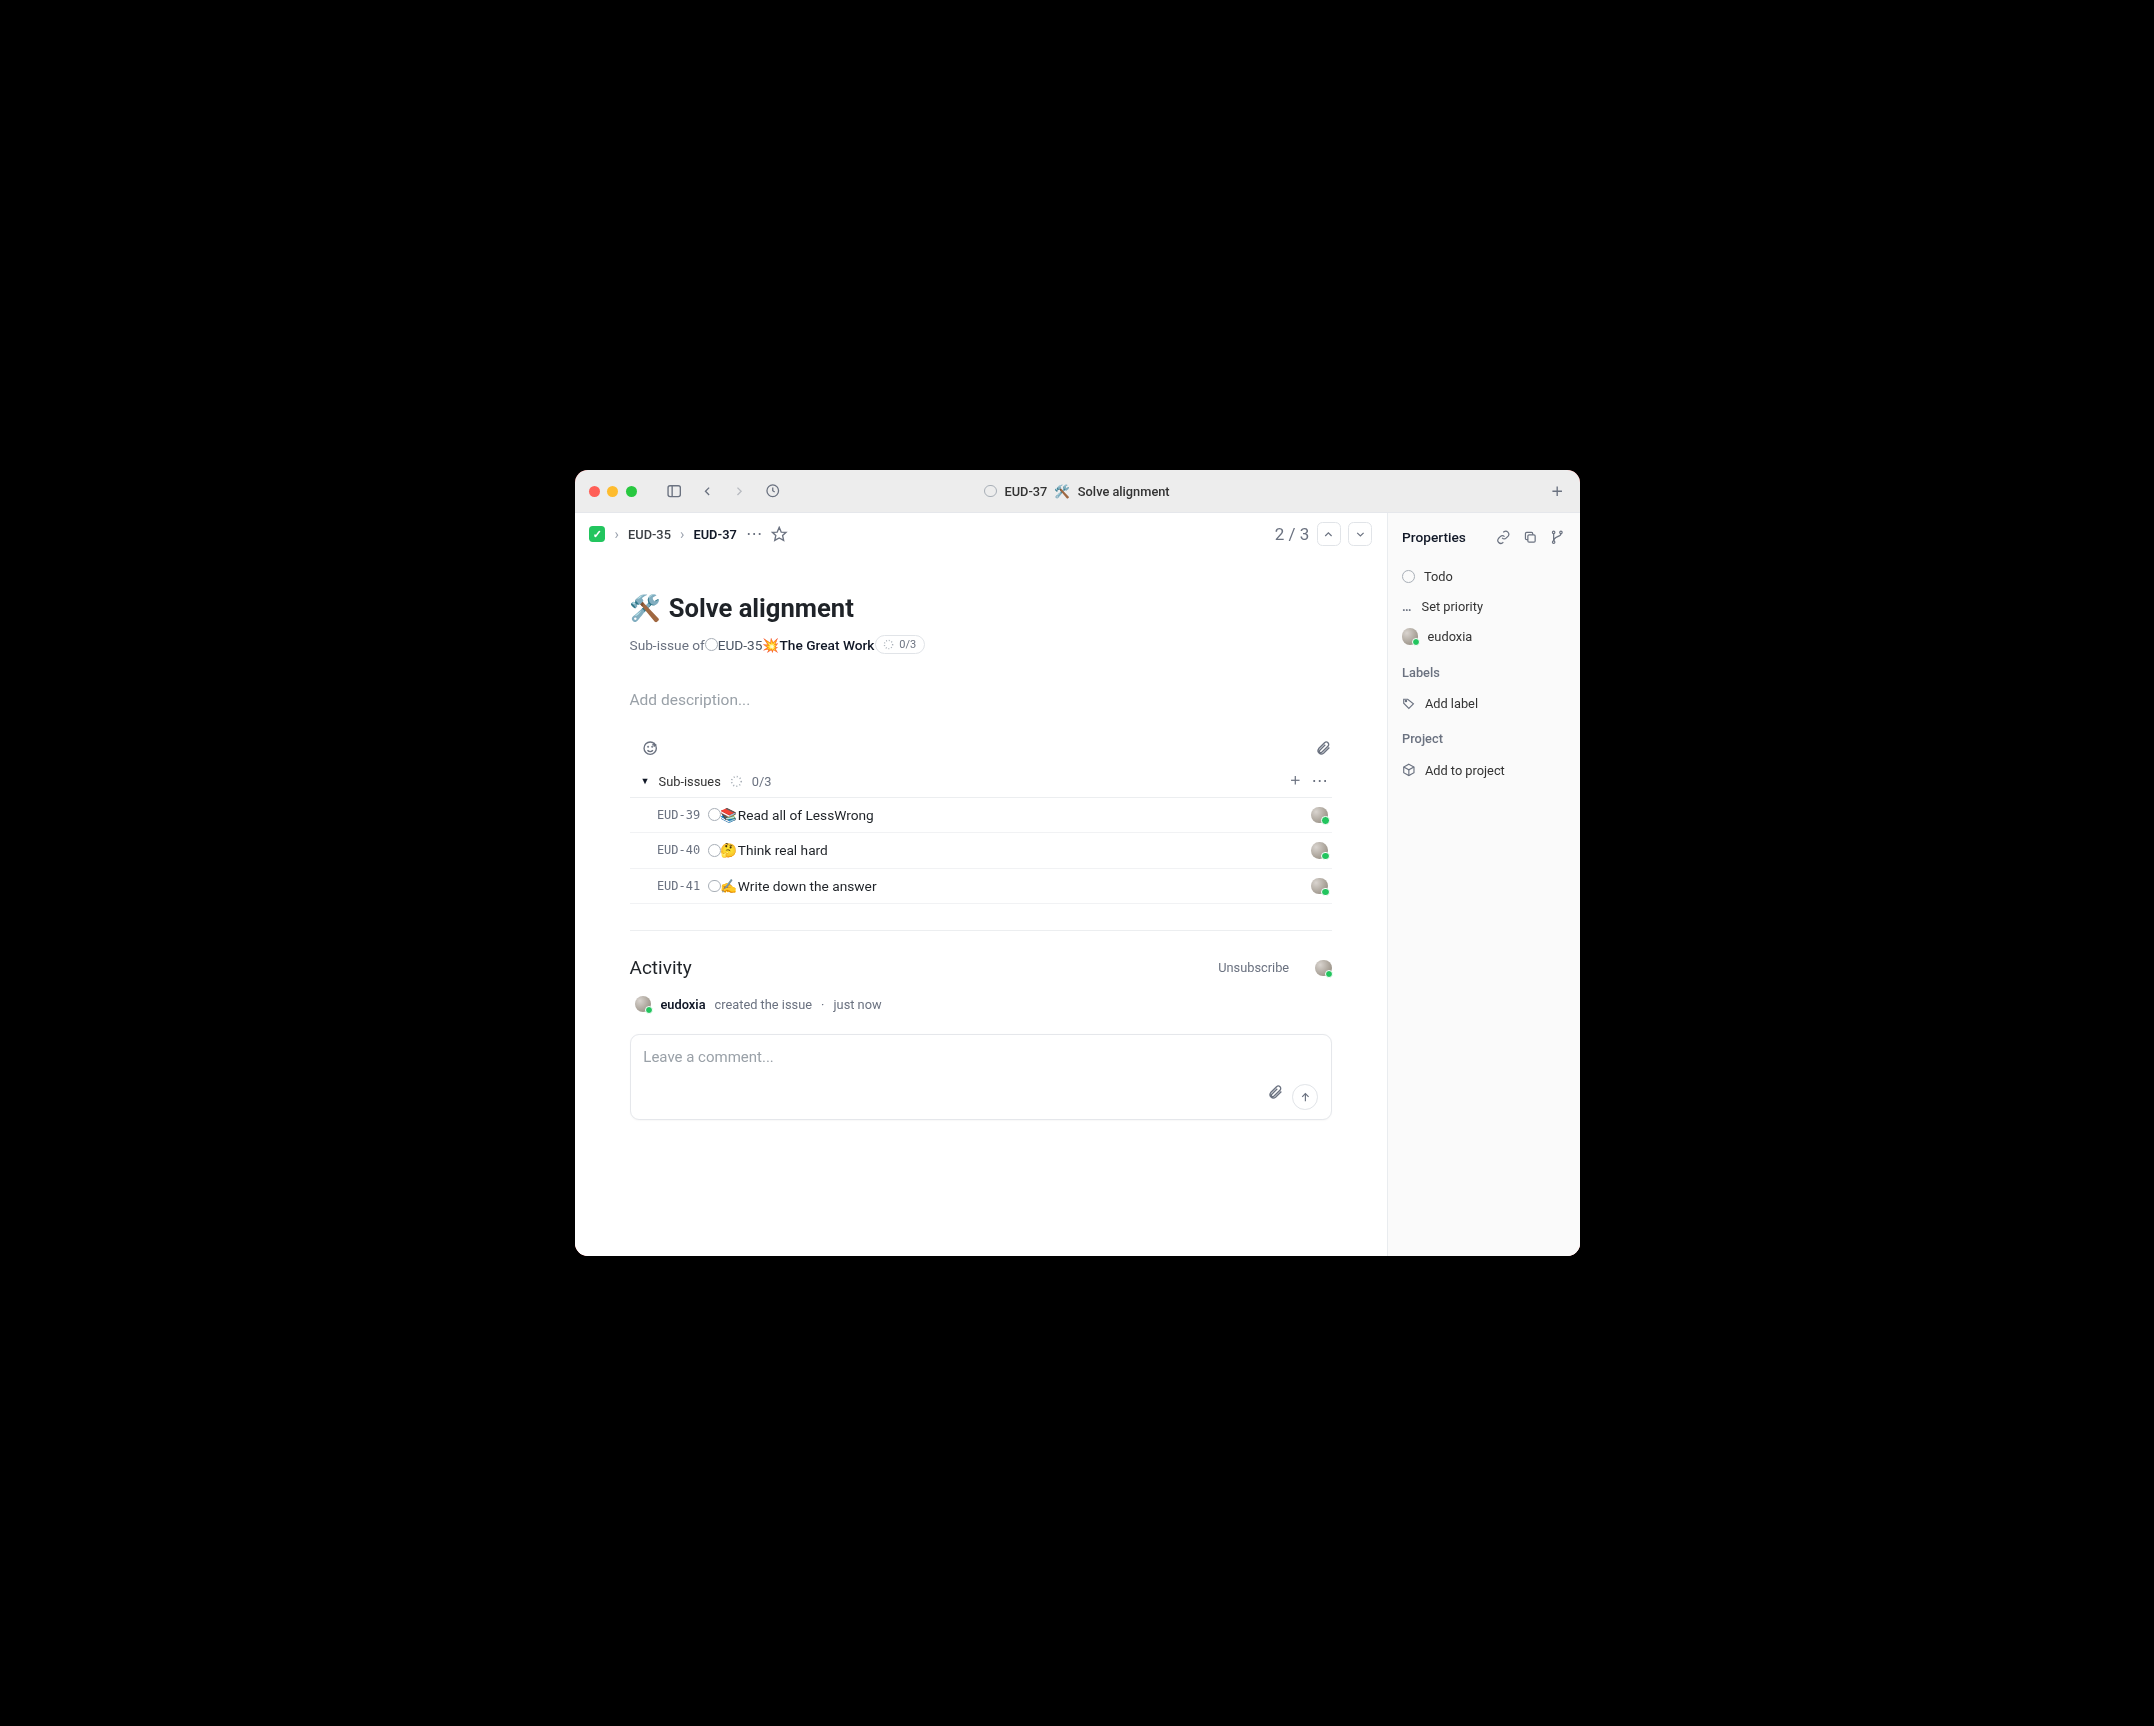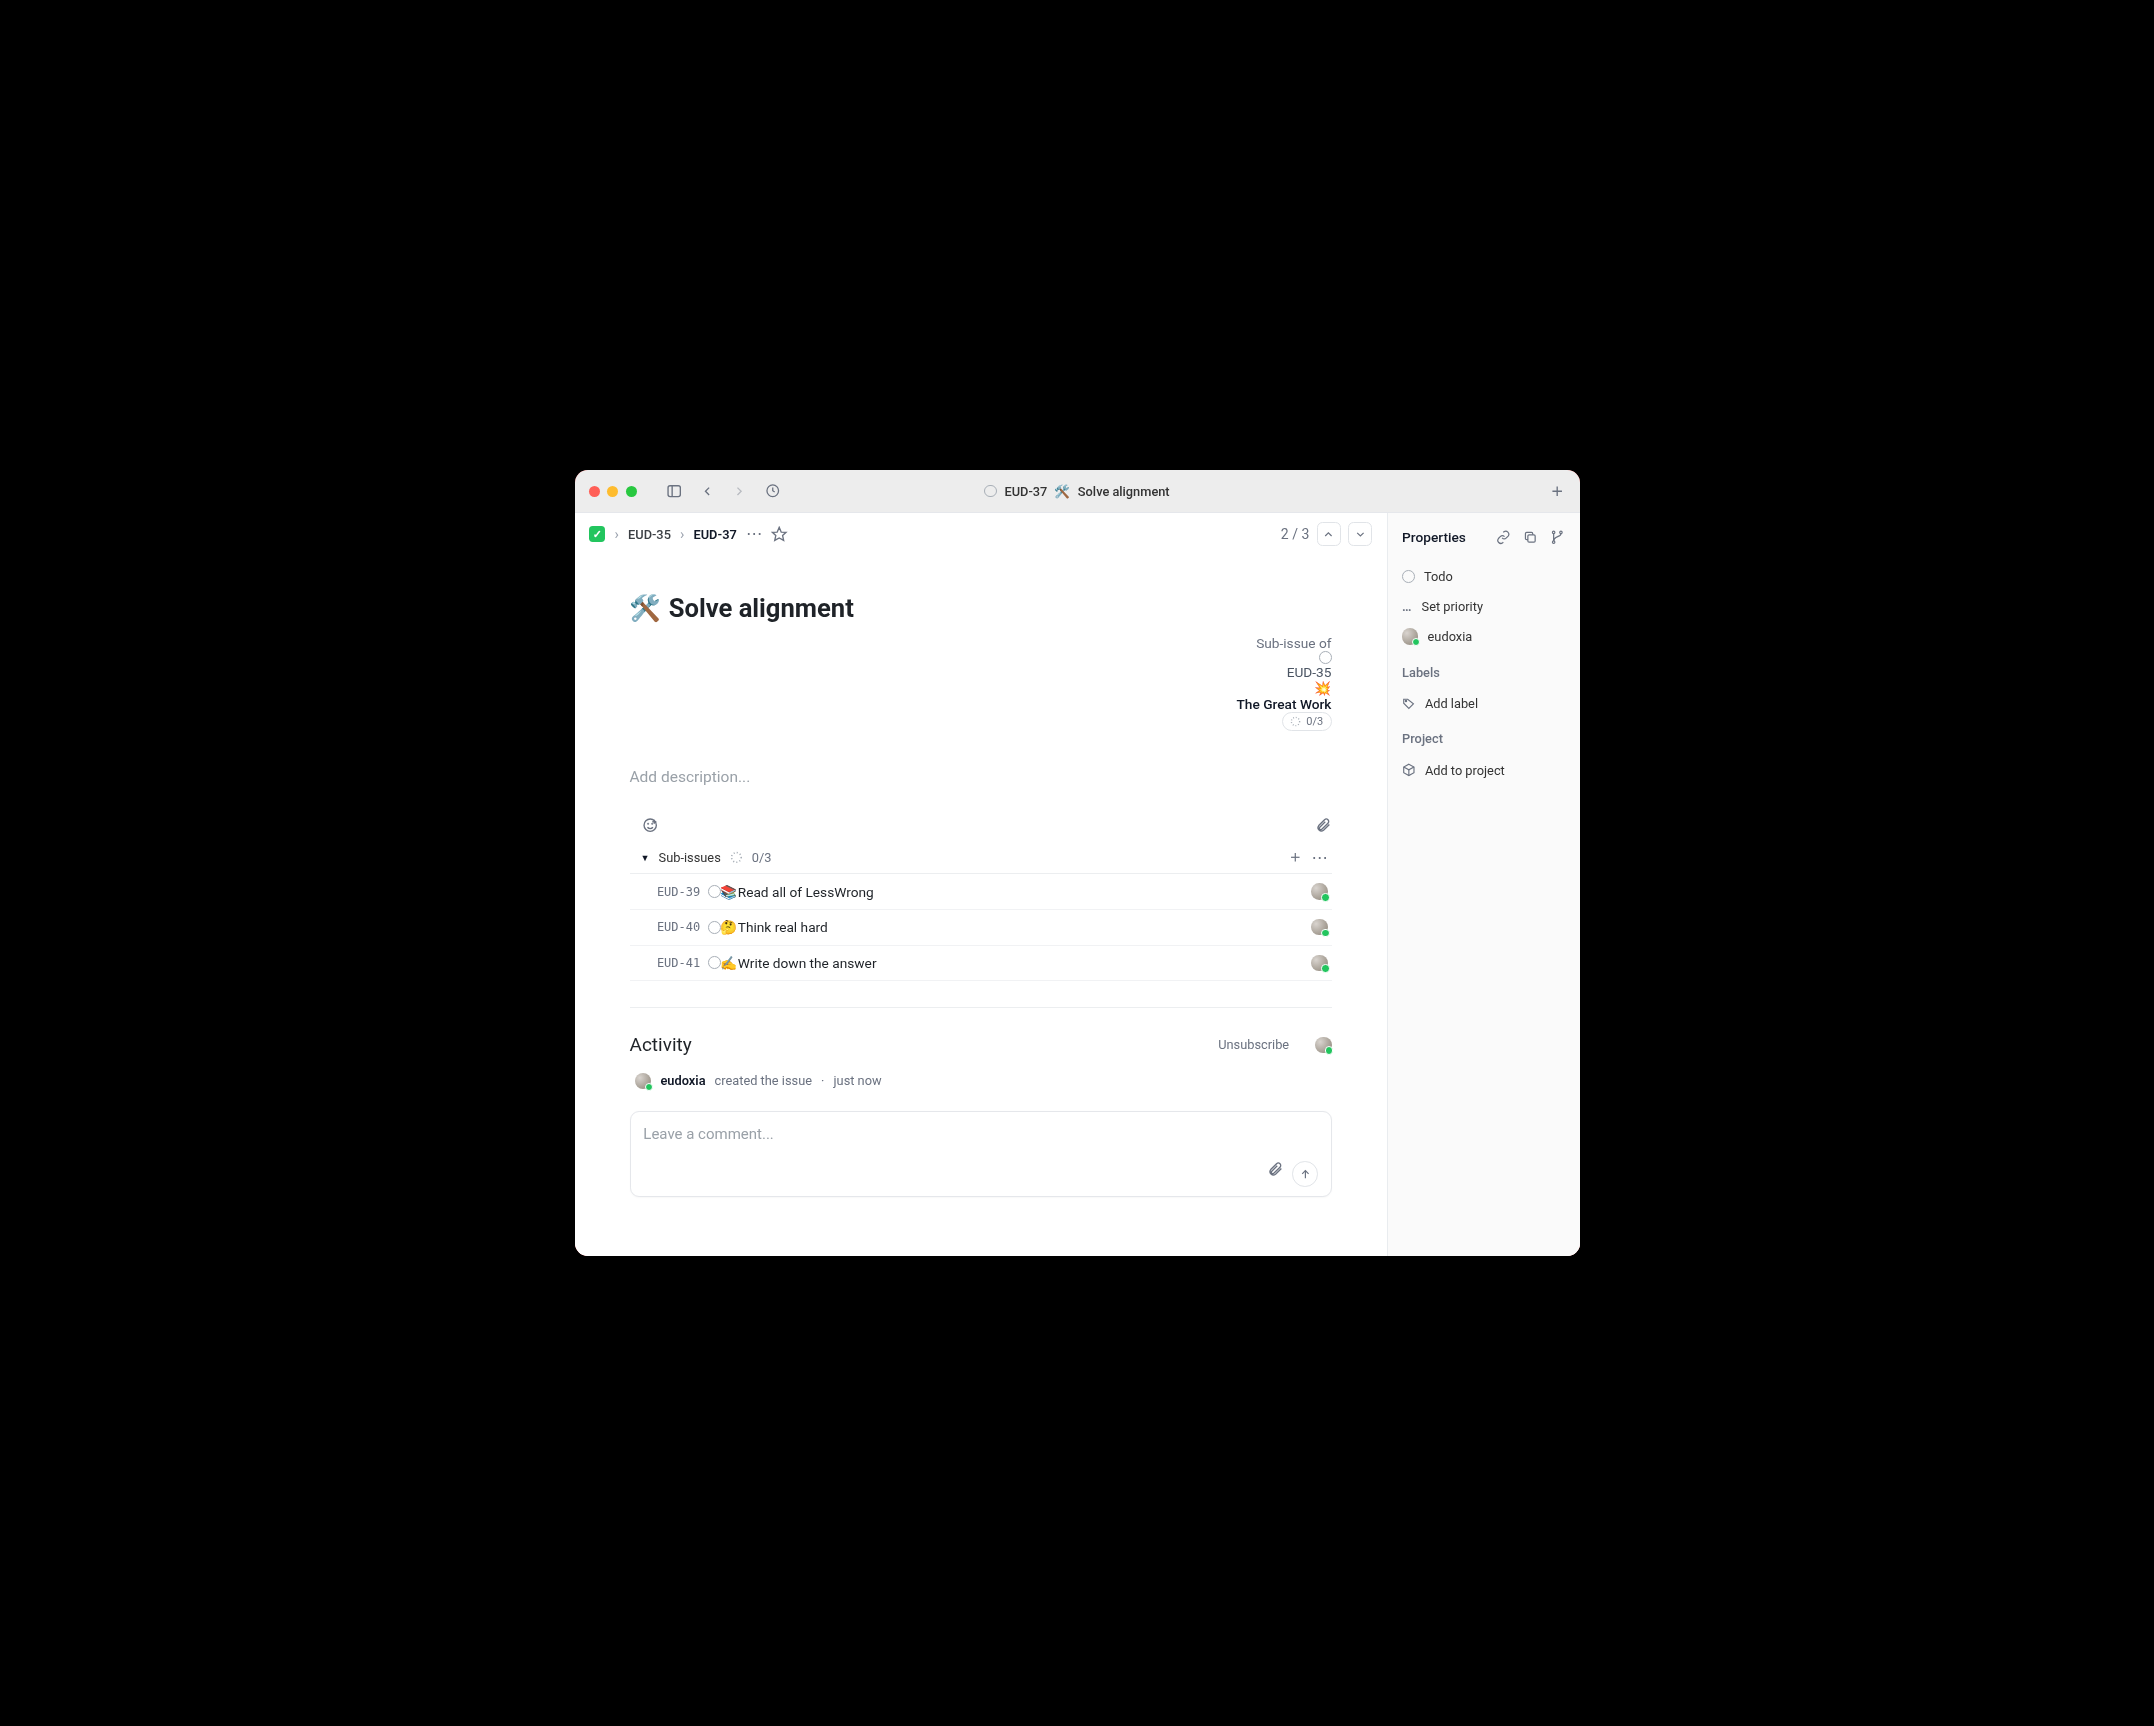--- a/index.html
+++ b/index.html
@@ -75,38 +75,37 @@
     border-bottom:0.9px solid transparent;
   }
   .proj-icon {
     width:16.4px; height:16.4px; border-radius:3.7px; background:#22c55e; display:flex; align-items:center; justify-content:center; color:#fff; font-size:11px; font-weight:700;
   }
   .chevron-sep { color:#9ca3af; }
   .crumb { font-size:12.8px; color:#3b3f44; font-weight:500;}
   .crumb.strong { color:#111827; font-weight:600; }
   .dots { color:#6b7280; font-size:16.4px; line-height:1; }
   .star { color:#aeb2b7; }
-  .topbar-right { margin-left:auto; display:flex; align-items:center; gap:7.3px; font-size:14px; color:#6b7280;}
+  .topbar-right { margin-left:auto; display:flex; align-items:center; gap:7.3px; font-size:17px; color:#6b7280;}
   .nav-box { width:24px; height:24px; border:0.9px solid #e1e4e8; border-radius:5.5px; display:flex; align-items:center; justify-content:center; color:#6b7280; background:#fff;}
   
   .scroll {
     flex:1;
     overflow-y:auto;
     padding: 20px 55px 18.3px 55px;
   }
   .issue-title {
     display:flex; align-items:center; gap:7.3px;
     font-size:25.6px; font-weight:700;
     margin: 16.4px 0 12.8px 0;
   }
   .parent-line {
-    display:flex; align-items:flex-end; gap:0;
+    display:flex; align-items:center; gap:0;
     font-size:13.7px; color:#4b5563;
     margin-bottom: 37px;
-    flex-direction: column;
   }
   .parent-line .label { color:#6b7280; }
   .pill {
     display:inline-flex; align-items:center; gap:5.5px;
     border:0.9px solid #e1e4e8; border-radius:12.8px; padding:1.8px 7.3px;
     font-size:11px; color:#6b7280;
   }
   .desc-placeholder {
     color:#9aa1a8; font-size:15.5px; margin-bottom:25.6px;
   }

